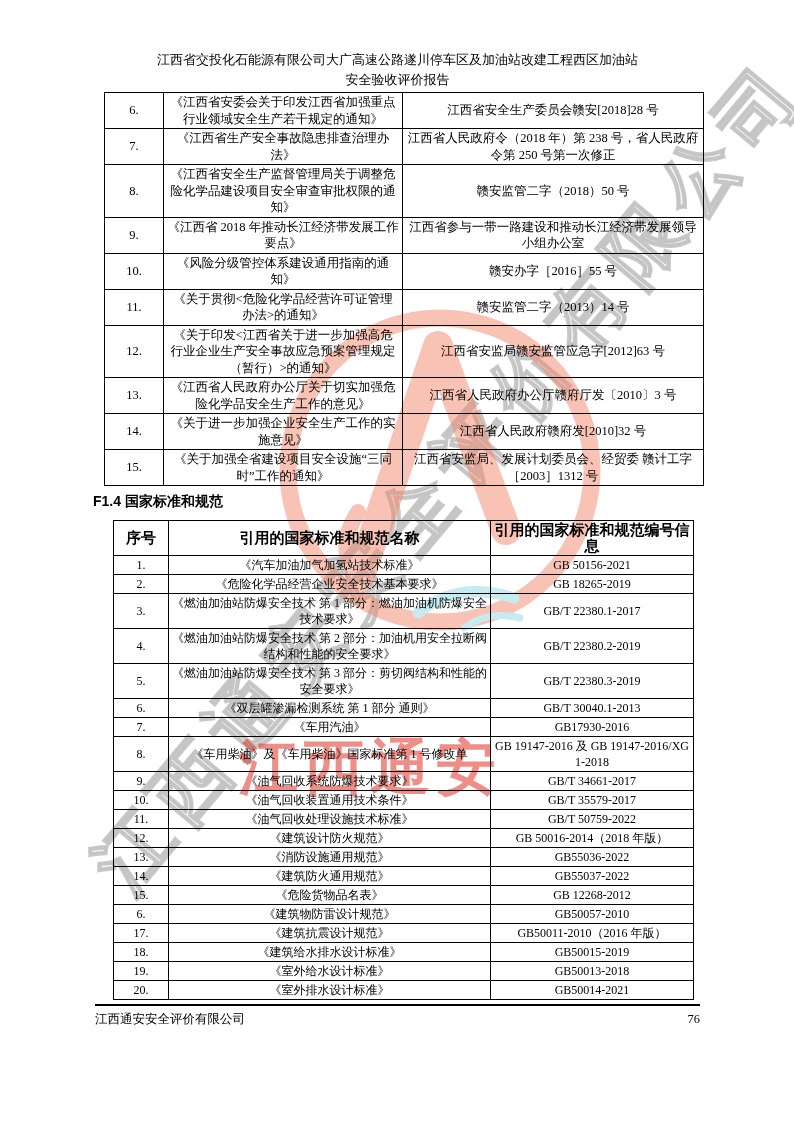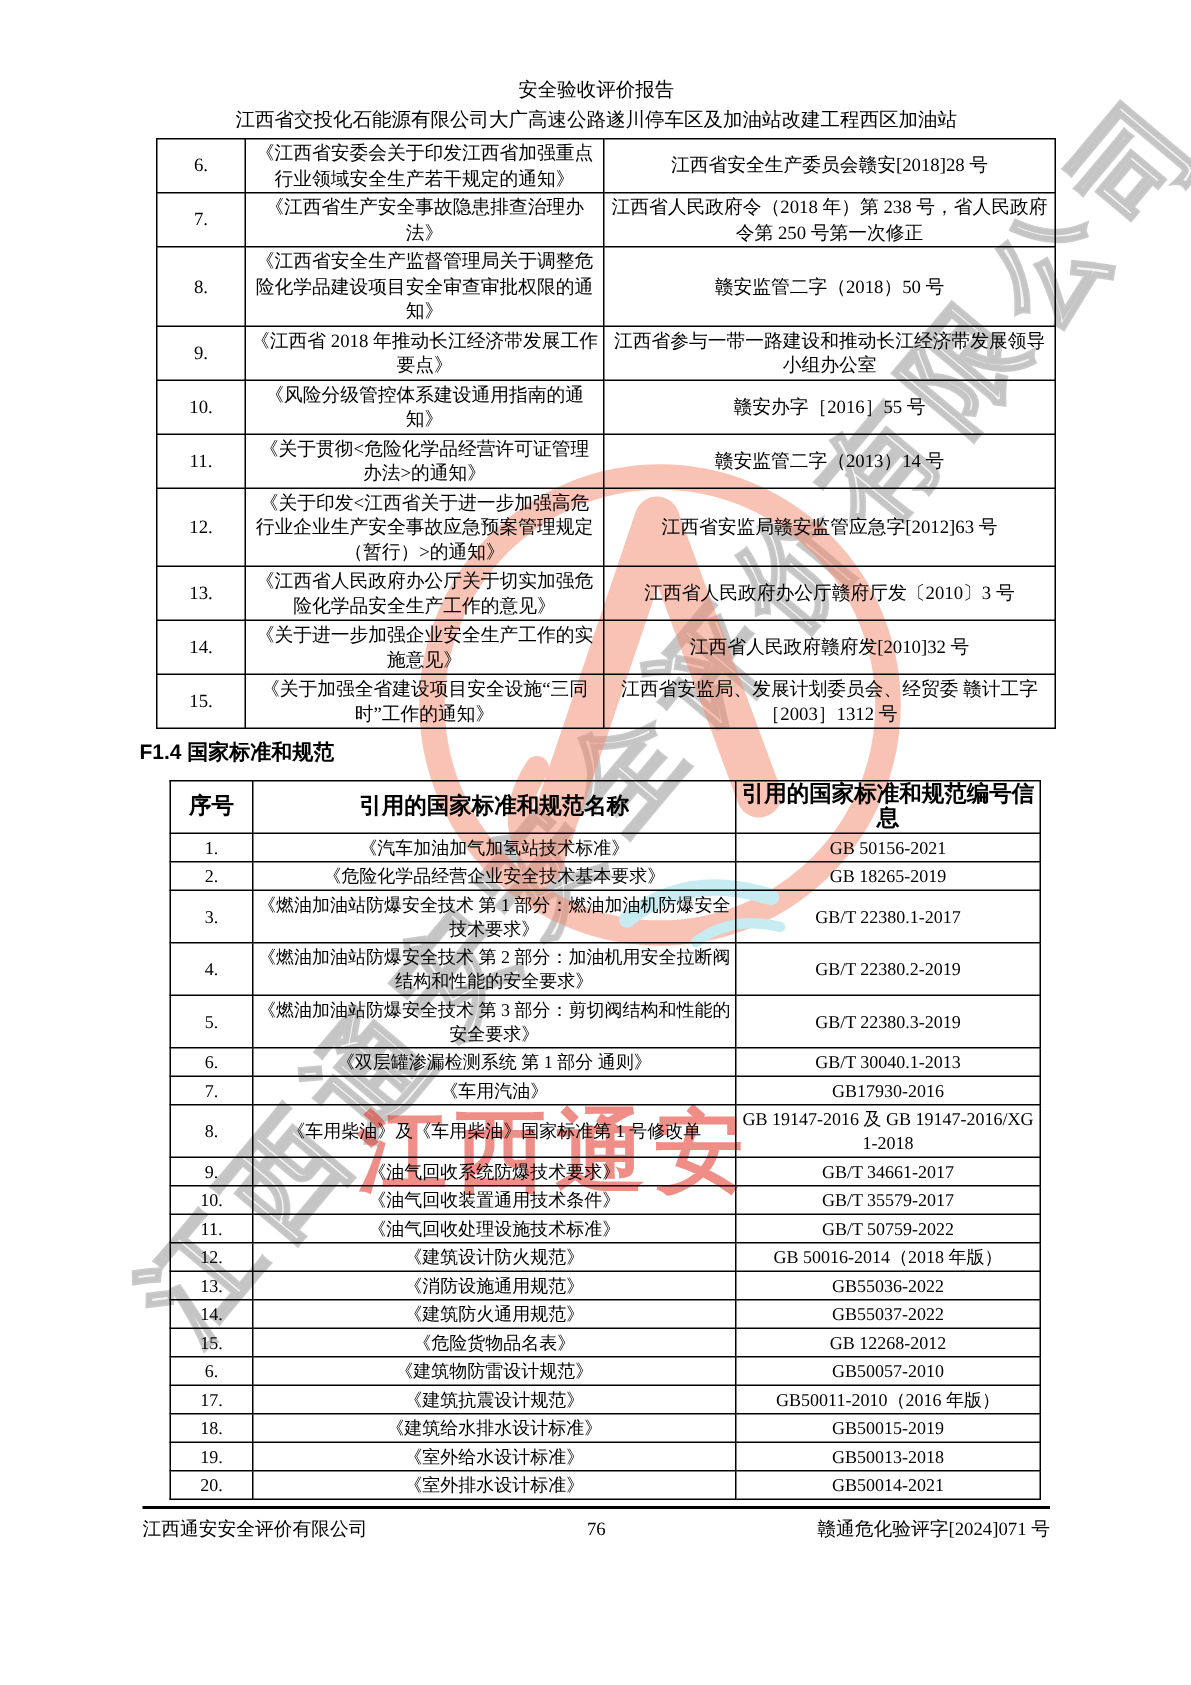--- a/index.html
+++ b/index.html
@@ -84,22 +84,22 @@
     <path d="M92 278 Q66 252 90 214" fill="none" stroke="#f2876c" stroke-width="16" stroke-linecap="round"></path>
     <path d="M150 315 Q190 282 246 300" fill="none" stroke="#8ed8e4" stroke-width="11" stroke-linecap="round"></path>
     <path d="M196 330 Q220 312 252 320" fill="none" stroke="#8ed8e4" stroke-width="7" stroke-linecap="round"></path>
   </svg>
   <div class="wm-red">江西通安</div>
 </div>
 
 <div class="content">
 
   <div class="page-header">
+    <div>江西省交投化石能源有限公司大广高速公路遂川停车区及加油站改建工程西区加油站</div>
     <div>安全验收评价报告</div>
-    <div>江西省交投化石能源有限公司大广高速公路遂川停车区及加油站改建工程西区加油站</div>
   </div>
 
   <table class="t1">
     <tbody>
         <tr>
           <td class="c0">6.</td>
           <td class="c1">《江西省安委会关于印发江西省加强重点行业领域安全生产若干规定的通知》</td>
           <td class="c2">江西省安全生产委员会赣安[2018]28 号</td>
         </tr>
         <tr>
@@ -260,16 +260,15 @@
           <td class="c0">20.</td>
           <td class="c1">《室外排水设计标准》</td>
           <td class="c2">GB50014-2021</td>
         </tr>
       </tbody>
   </table>
 
   <div class="page-footer">
     <span class="f-left">江西通安安全评价有限公司</span>
     <span class="f-center">76</span>
-    <span class="f-right">赣通危化验评字[2024]071 号</span>
   </div>
 
 </div>
 
 </body></html>

